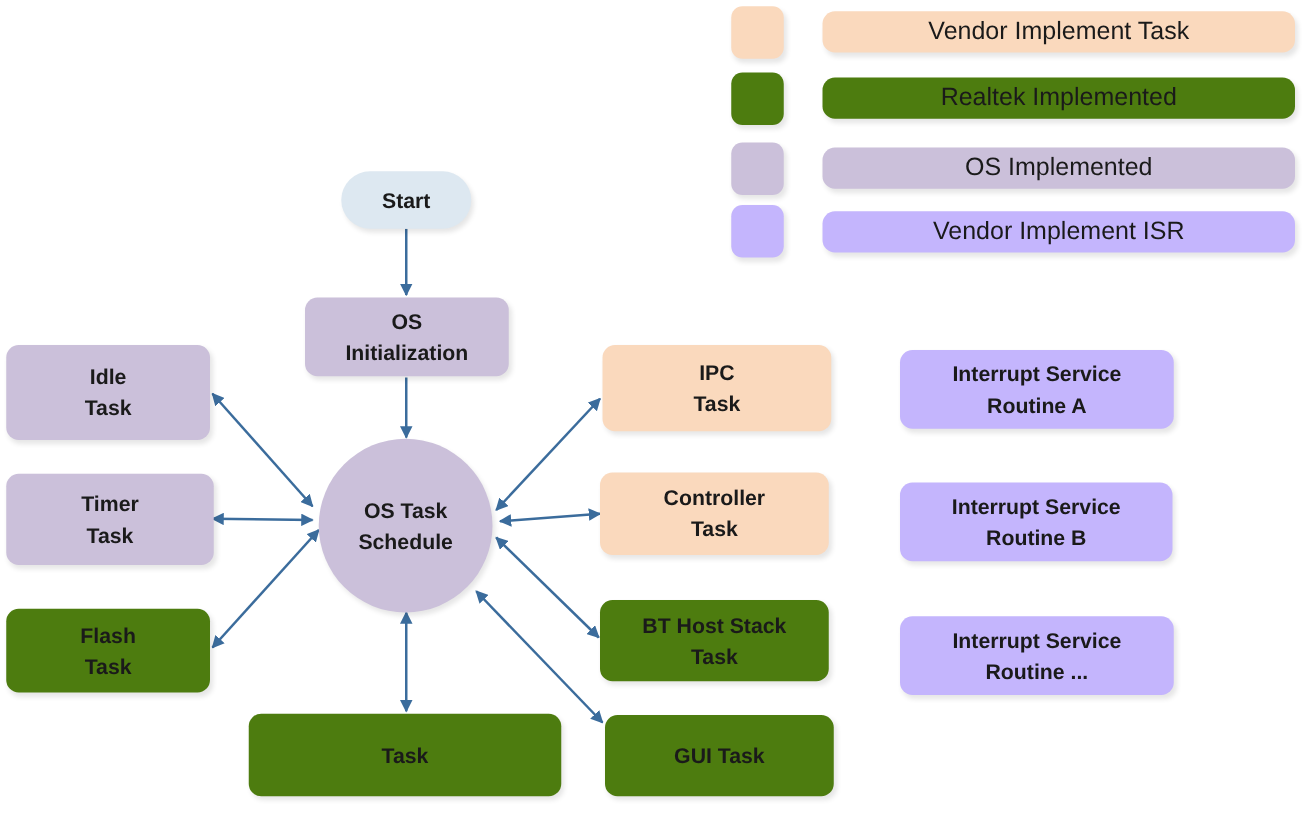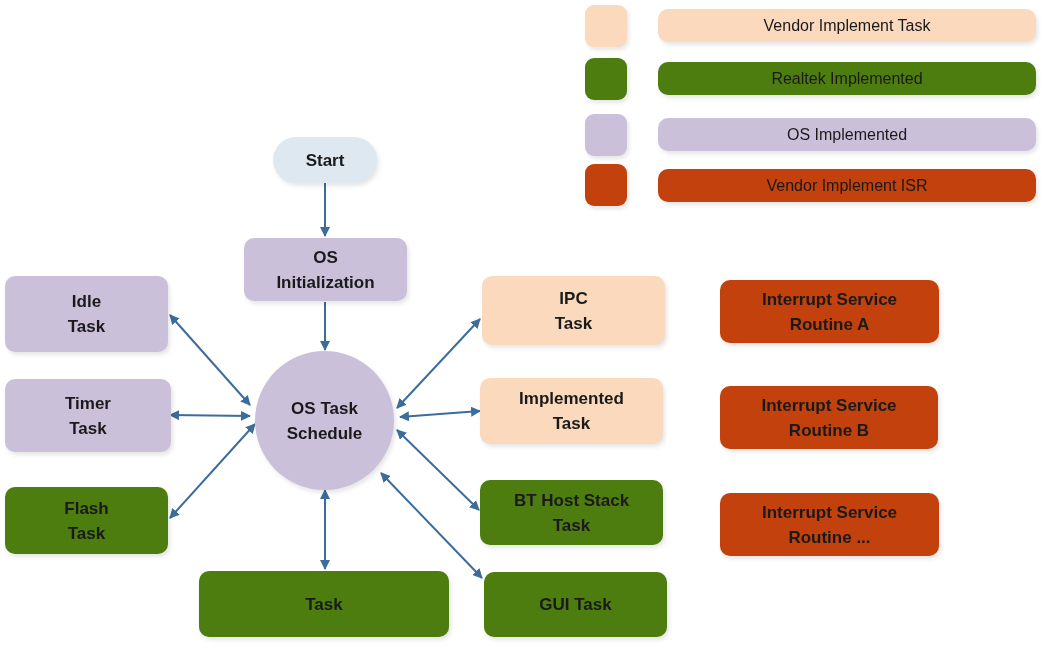--- a/index.html
+++ b/index.html
@@ -5,27 +5,27 @@
   html, body { margin:0; padding:0; background:#ffffff; }
   body { width:1050px; height:651px; position:relative; overflow:hidden;
          font-family:"Liberation Sans", sans-serif; }
   .node { position:absolute; display:flex; flex-direction:column; align-items:center;
           justify-content:center; text-align:center; font-size:17px; color:#1a1a1a;
           line-height:25px; border-radius:10px; box-shadow:2px 3px 4px rgba(0,0,0,0.10);
           box-sizing:border-box;font-weight:bold; }
   .vendor { background:#fad9bd; }
   .realtek { background:#4d7c0f; }
   .os { background:#cbc0da; }
-  .isr { background:#c2410c; }
+  .isr { background:#c4b5fd; }
   .start { background:#dde8f1; border-radius:24px; }
   .circle { border-radius:50%; }
   .swatch { position:absolute; width:42px; height:42px; border-radius:9px;
             box-shadow:2px 3px 4px rgba(0,0,0,0.10); }
   .legend-bar { position:absolute; height:33px; border-radius:10px; display:flex;
-                align-items:center; justify-content:center; font-size:16px; color:#1a1a1a;
+                align-items:center; justify-content:center; font-size:20px; color:#1a1a1a;
                 box-shadow:2px 3px 4px rgba(0,0,0,0.10); }
   svg.arrows { position:absolute; left:0; top:0; width:1050px; height:651px; pointer-events:none; }
 </style>
 </head>
 <body>
 
 <div class="swatch vendor" style="left:585px;top:5px;"></div>
 <div class="legend-bar vendor" style="left:658px;top:9px;width:378px;">
     <span>Vendor Implement Task</span>
   </div>
@@ -95,21 +95,21 @@
 <div class="node realtek" style="left:199px;top:571px;width:250px;height:66px;">
   <span>Task</span>
 </div>
 
 <div class="node vendor" style="left:482px;top:276px;width:183px;height:69px;">
   <span>IPC</span>
   <span>Task</span>
 </div>
 
 <div class="node vendor" style="left:480px;top:378px;width:183px;height:66px;">
-  <span>Implemented</span>
+  <span>Controller</span>
   <span>Task</span>
 </div>
 
 <div class="node realtek" style="left:480px;top:480px;width:183px;height:65px;">
   <span>BT Host Stack</span>
   <span>Task</span>
 </div>
 
 <div class="node realtek" style="left:484px;top:572px;width:183px;height:65px;">
   <span>GUI Task</span>

